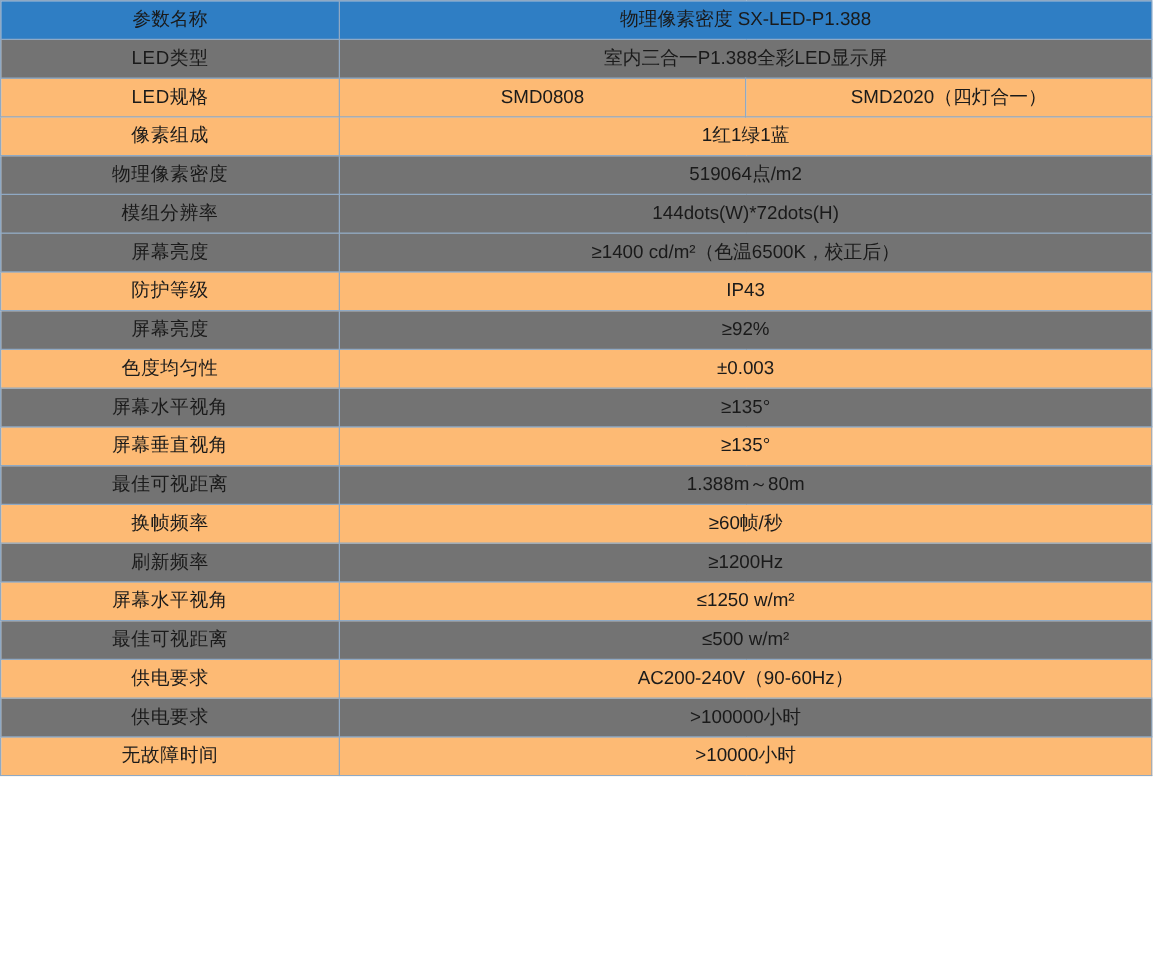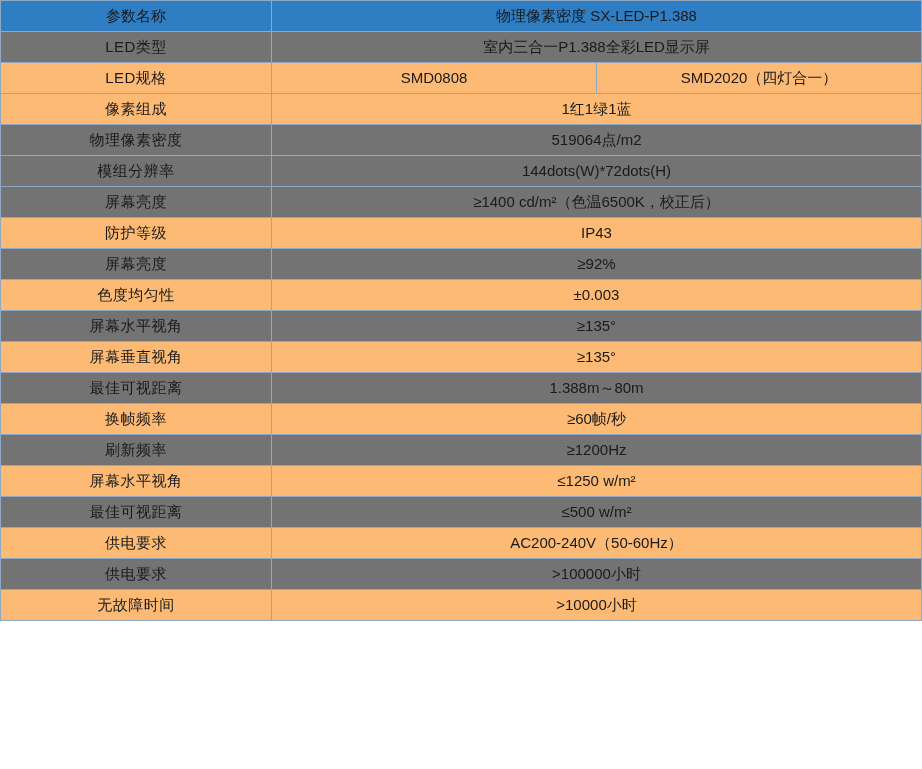--- a/index.html
+++ b/index.html
@@ -122,21 +122,21 @@
       <tr class="row-plain">
         <td class="col-label label-cell">屏幕水平视角</td>
         <td colspan="2">≤1250 w/m²</td>
       </tr>
       <tr class="row-alt">
         <td class="col-label label-cell">最佳可视距离</td>
         <td colspan="2">≤500 w/m²</td>
       </tr>
       <tr class="row-plain">
         <td class="col-label label-cell">供电要求</td>
-        <td colspan="2">AC200-240V（50-60Hz）</td>
+        <td colspan="2">AC200-240V（90-60Hz）</td>
       </tr>
       <tr class="row-alt">
         <td class="col-label label-cell">供电要求</td>
         <td colspan="2">&gt;100000小时</td>
       </tr>
       <tr class="row-plain">
         <td class="col-label label-cell">无故障时间</td>
         <td colspan="2">&gt;10000小时</td>
       </tr>
     </tbody>

